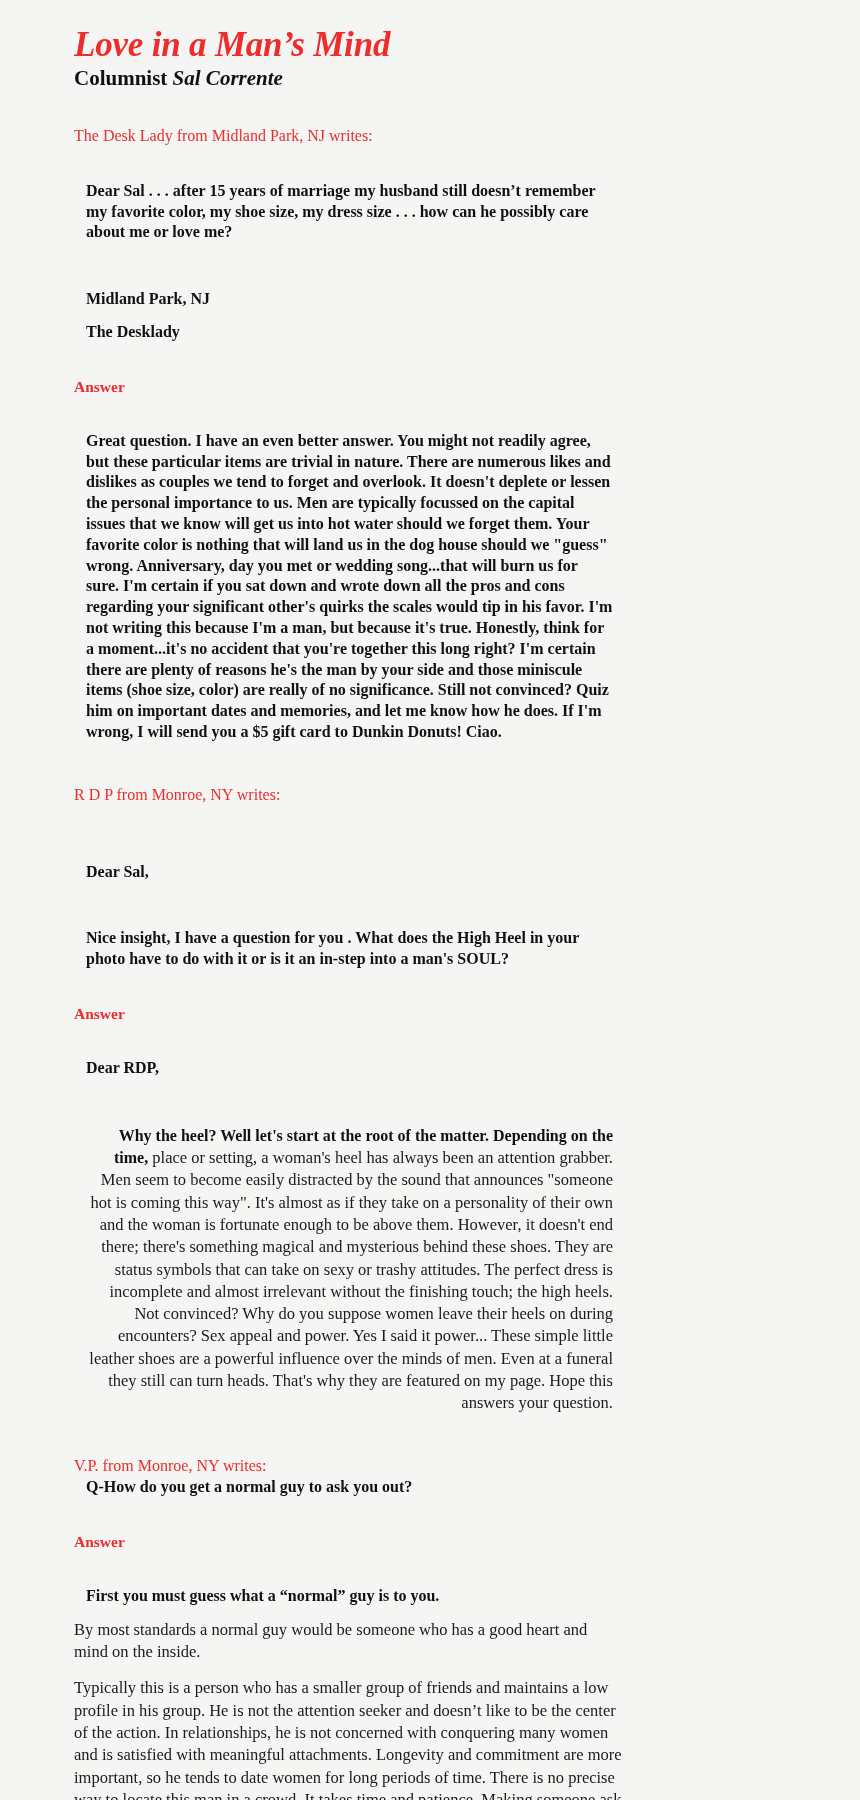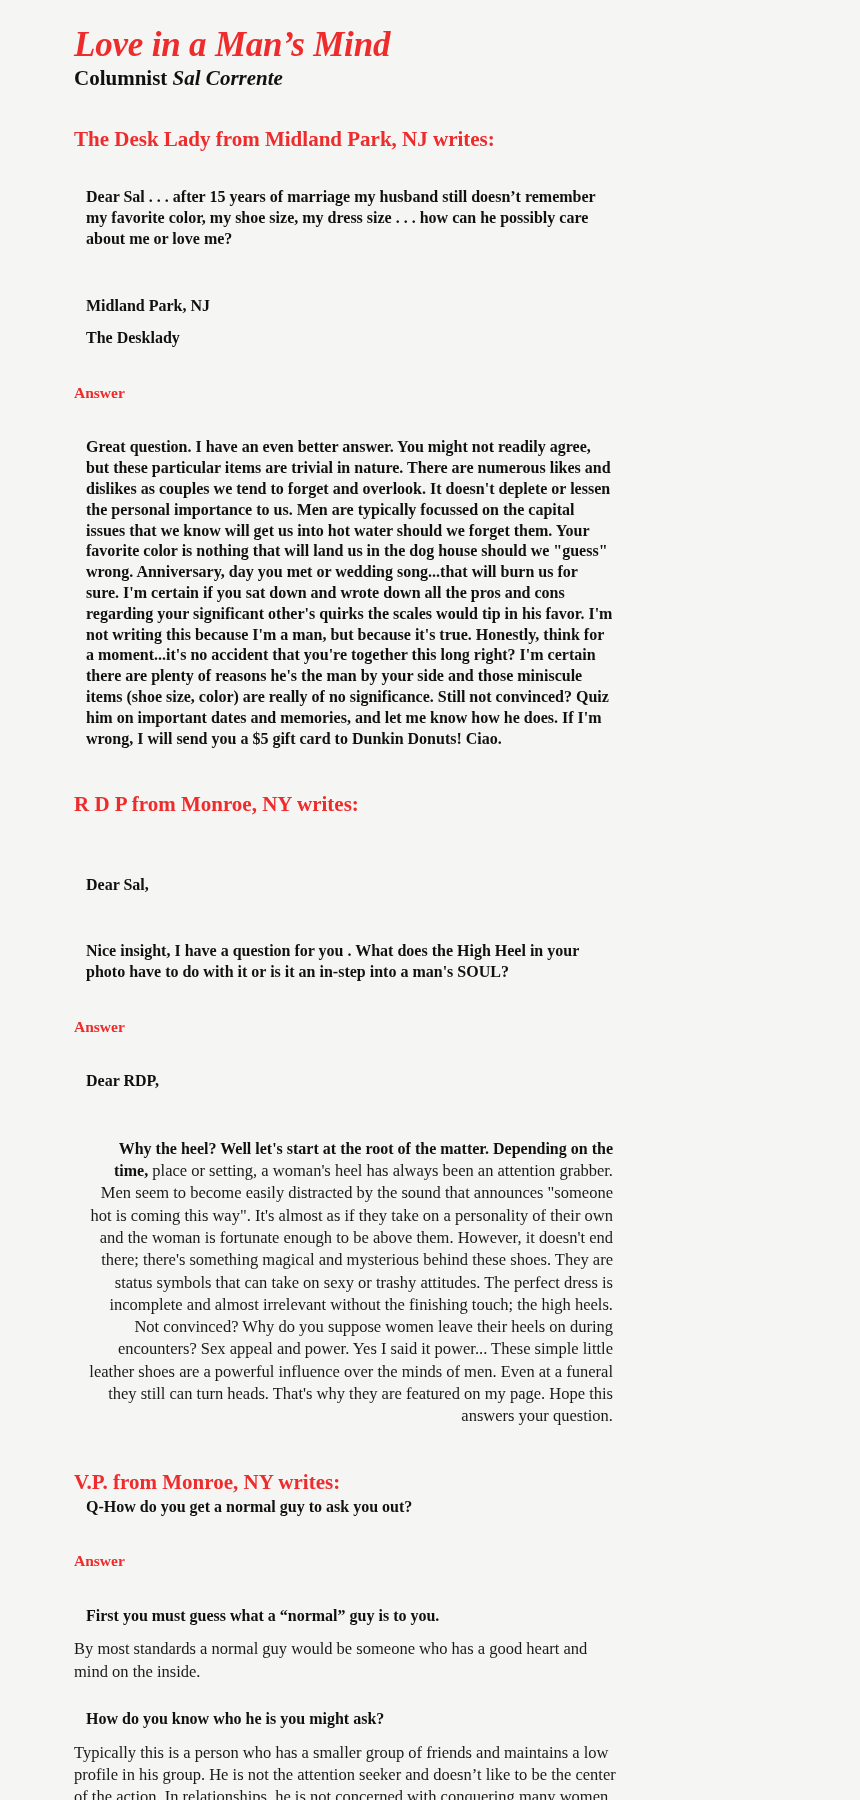--- a/index.html
+++ b/index.html
@@ -46,22 +46,22 @@
     margin: 0;
   }
   .masthead-byline em {
     font-style: italic;
     font-weight: bold;
   }
 
   
   .red-head {
     color: #ee2c2c;
-    font-weight: bold;
-    font-size: 21px;
+    font-weight: normal;
+    font-size: 16px;
     line-height: 1.3;
     margin: 0;
   }
   .answer-head {
     color: #ee2c2c;
     font-weight: bold;
     font-size: 15.5px;
     line-height: 1.3;
     margin: 0;
   }
@@ -179,21 +179,20 @@
 
     <div class="answer-head">Answer</div>
 
     <div class="sp-m"></div>
 
     <div class="bold-body">First you must guess what a “normal” guy is to you.</div>
     <div class="reg-body">By most standards a normal guy would be someone who has a good heart and mind on the inside.</div>
 
     <div class="sp-s"></div>
 
-    <div class="bold-body">How do you know who he is you might ask?</div>
     <div class="reg-body">Typically this is a person who has a smaller group of friends and maintains a low profile in his group. He is not the attention seeker and doesn’t like to be the center of the action. In relationships, he is not concerned with conquering many women and is satisfied with meaningful attachments. Longevity and commitment are more important, so he tends to date women for long periods of time. There is no precise way to locate this man in a crowd. It takes time and patience. Making someone ask you out is not something you can control. The person must want to and cannot be coaxed or convinced, as this would be false and not meaningful. So don’t press too hard or you can risk pushing him away. If he notices you and takes interest, he will let you know. Patience is the best policy.</div>
   </div>
 
   <div class="sp-xl"></div>
 
   <div class="masthead">
     <div class="masthead-title">Love in a Man’s Mind</div>
     <div class="masthead-byline">
       <span>Columnist </span><em>Sal Corrente</em>
     </div>

